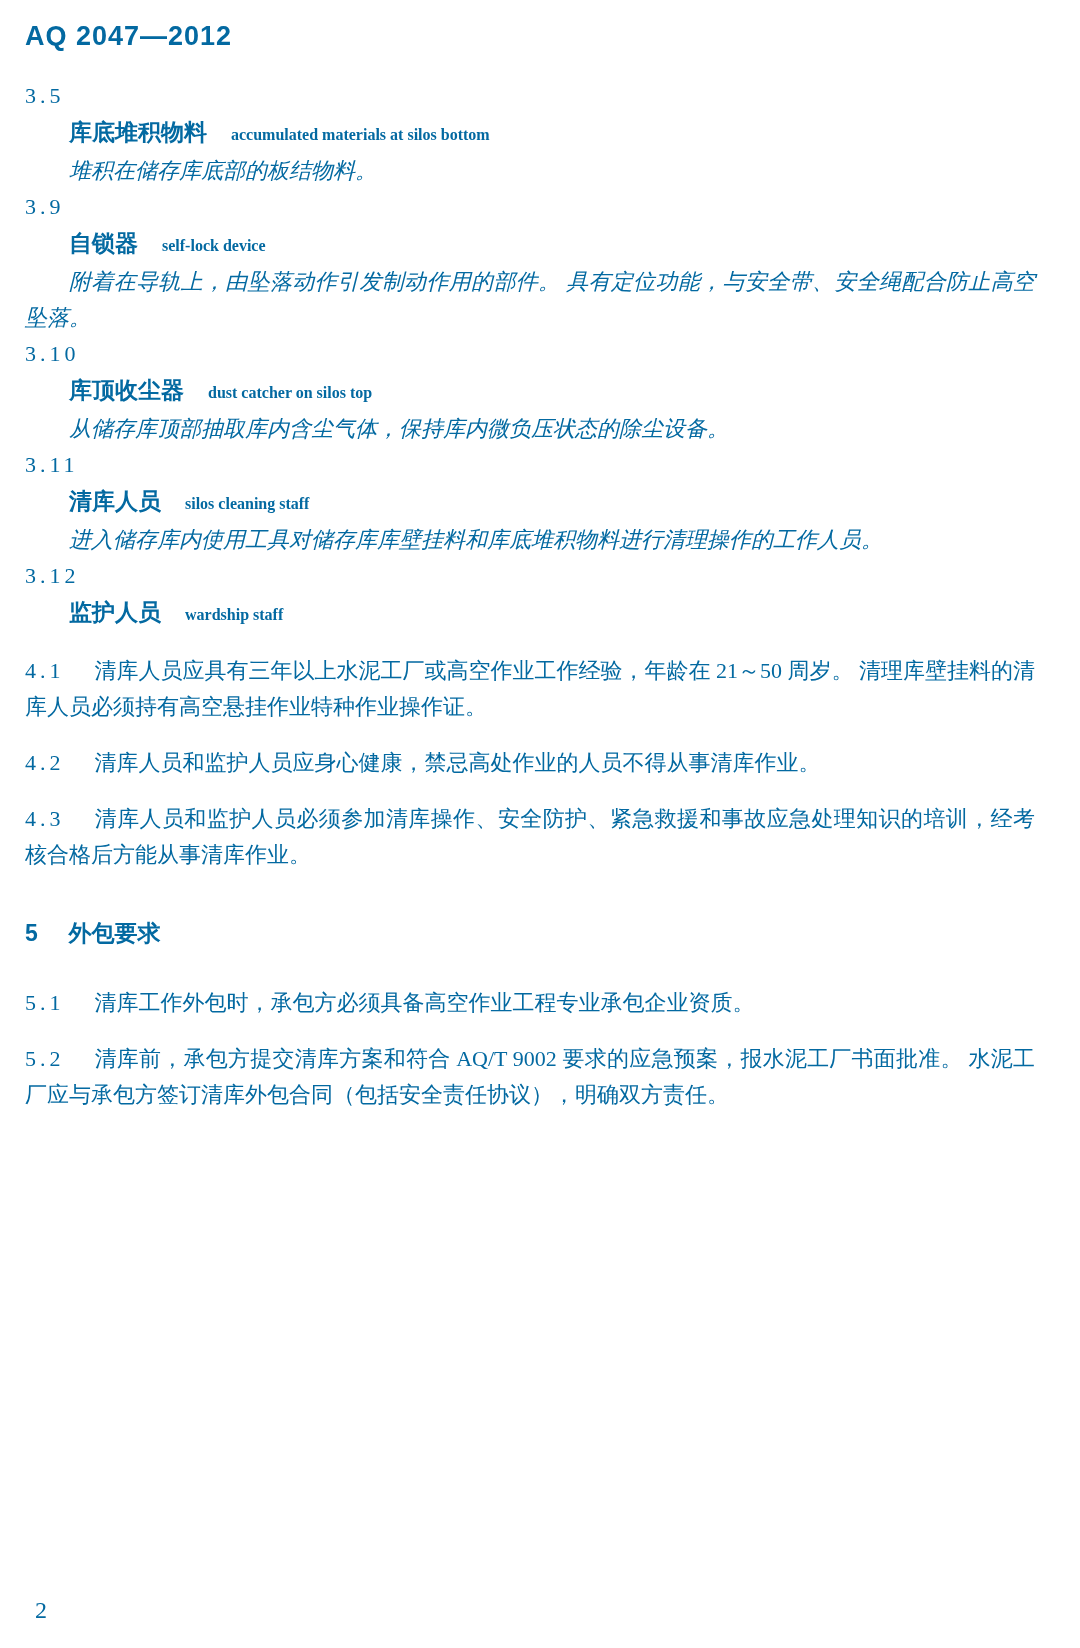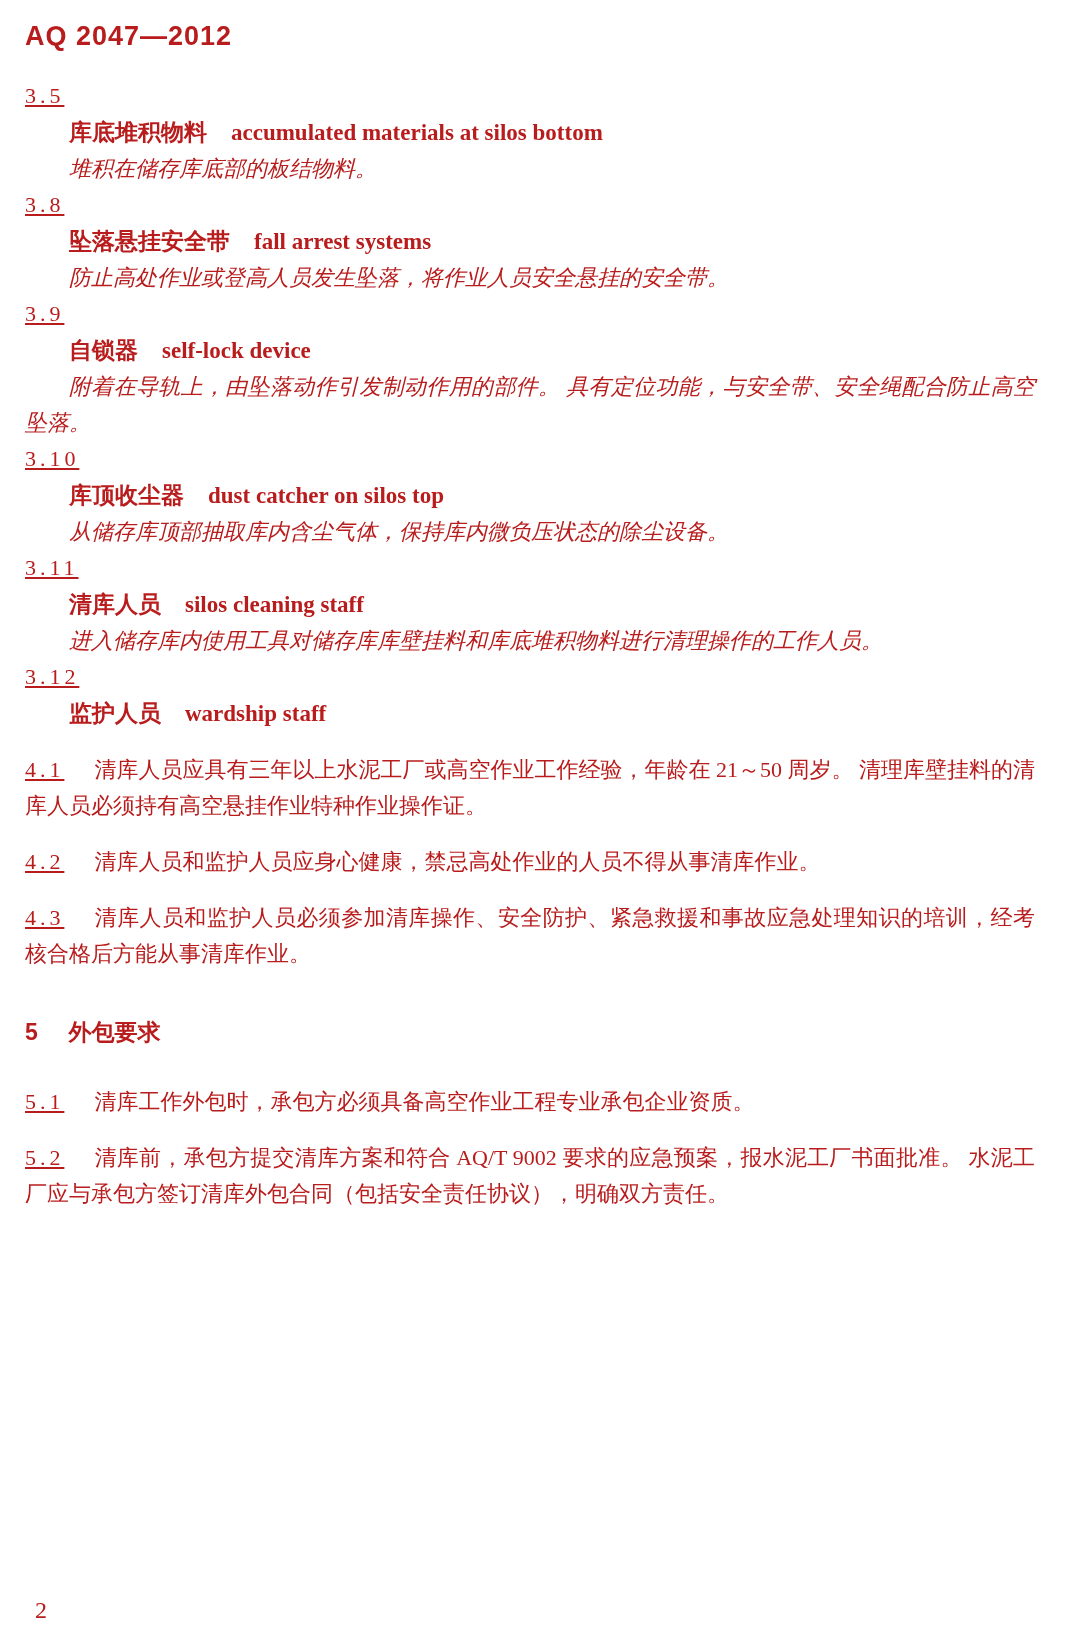--- a/index.html
+++ b/index.html
@@ -2,53 +2,52 @@
 <html lang="zh"><head>
 <meta charset="utf-8">
 <style>
   html, body { margin: 0; padding: 0; background: #e8e8e8; }
   .page {
     position: relative;
     width: 1080px;
     height: 1648px;
     margin: 0 auto;
     background: #ffffff;
-    color: #b91c1c;
+    color: #0369a1;
     font-family: "Liberation Serif", "DejaVu Serif", serif;
     font-size: 22px;
     line-height: 36px;
     box-sizing: border-box;
     padding: 20px 45px 0 25px;
     overflow: hidden;
   }
   .doc-header {
     font-family: "Liberation Sans", "DejaVu Sans", sans-serif;
     font-weight: bold;
     font-size: 27px;
     line-height: 32px;
     letter-spacing: 1px;
   }
   .terms { margin-top: 26px; }
   p { margin: 0; }
   .term-num, .clause-num {
     letter-spacing: 0.18em;
     font-family: "Liberation Serif", "DejaVu Serif", serif;
-    text-decoration: underline;
   }
   .term-line { padding-left: 44px; }
   .term-zh {
     font-family: "Liberation Sans", "DejaVu Sans", sans-serif;
     font-weight: bold;
     font-size: 23px;
     margin-top: 9px;
   }
   .term-en {
     font-family: "Liberation Serif", "DejaVu Serif", serif;
     font-weight: bold;
-    font-size: 23px;
+    font-size: 16px;
     margin-left: 24px;
     text-align: right;
   }
   .term-def {
     text-indent: 44px;
     text-align: justify;
     font-style: italic;
   }
   .sec-heading {
     margin: 42px 0 34px 0;
@@ -80,27 +79,20 @@
     <div>
       <p class="term-num">3.5</p>
       <p class="term-line">
         <span class="term-zh">库底堆积物料</span><span class="term-en">accumulated materials at silos bottom</span>
       </p>
       <p class="term-def">堆积在储存库底部的板结物料。</p>
     </div>
 
 
 
-    <div>
-      <p class="term-num">3.8</p>
-      <p class="term-line">
-        <span class="term-zh">坠落悬挂安全带</span><span class="term-en">fall arrest systems</span>
-      </p>
-      <p class="term-def">防止高处作业或登高人员发生坠落，将作业人员安全悬挂的安全带。</p>
-    </div>
 
     <div>
       <p class="term-num">3.9</p>
       <p class="term-line">
         <span class="term-zh">自锁器</span><span class="term-en">self-lock device</span>
       </p>
       <p class="term-def">附着在导轨上，由坠落动作引发制动作用的部件。 具有定位功能，与安全带、安全绳配合防止高空坠落。</p>
     </div>
 
     <div>

